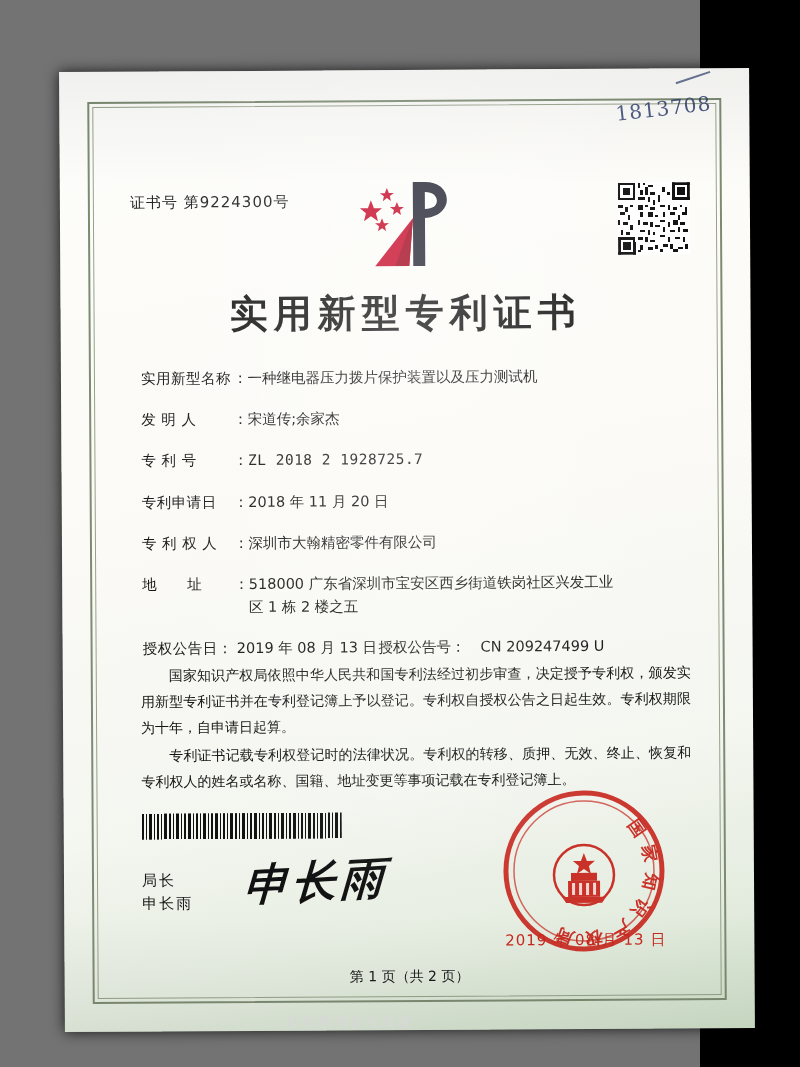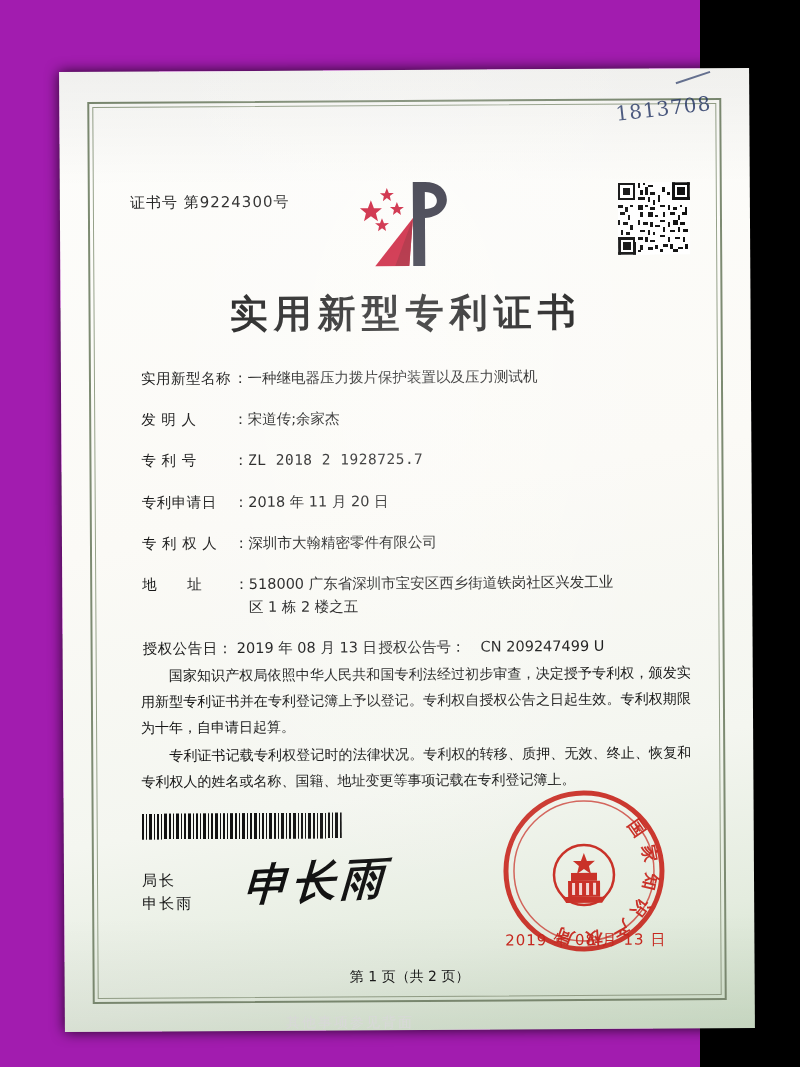--- a/index.html
+++ b/index.html
@@ -6,21 +6,21 @@
   html, body {
     margin: 0; padding: 0;
     width: 800px; height: 1067px;
     background: #000;
     font-family: "DejaVu Sans", "Liberation Sans", sans-serif;
     overflow: hidden;
   }
   #root {
     position: relative;
     width: 700px; height: 1067px;
-    background: #a21caf;
+    background: #737373;
   }
 
   
   #sheet {
     position: absolute;
     left: 62px; top: 70px;
     width: 690px; height: 960px;
     background: linear-gradient(170deg,#fdfdfb 0%, #fbfaf6 45%, #f4f6f0 72%, #e4ecdf 88%, #cfe0c9 100%);
     box-shadow: 0 0 14px rgba(0,0,0,0.8);
     transform: rotate(-0.35deg);

